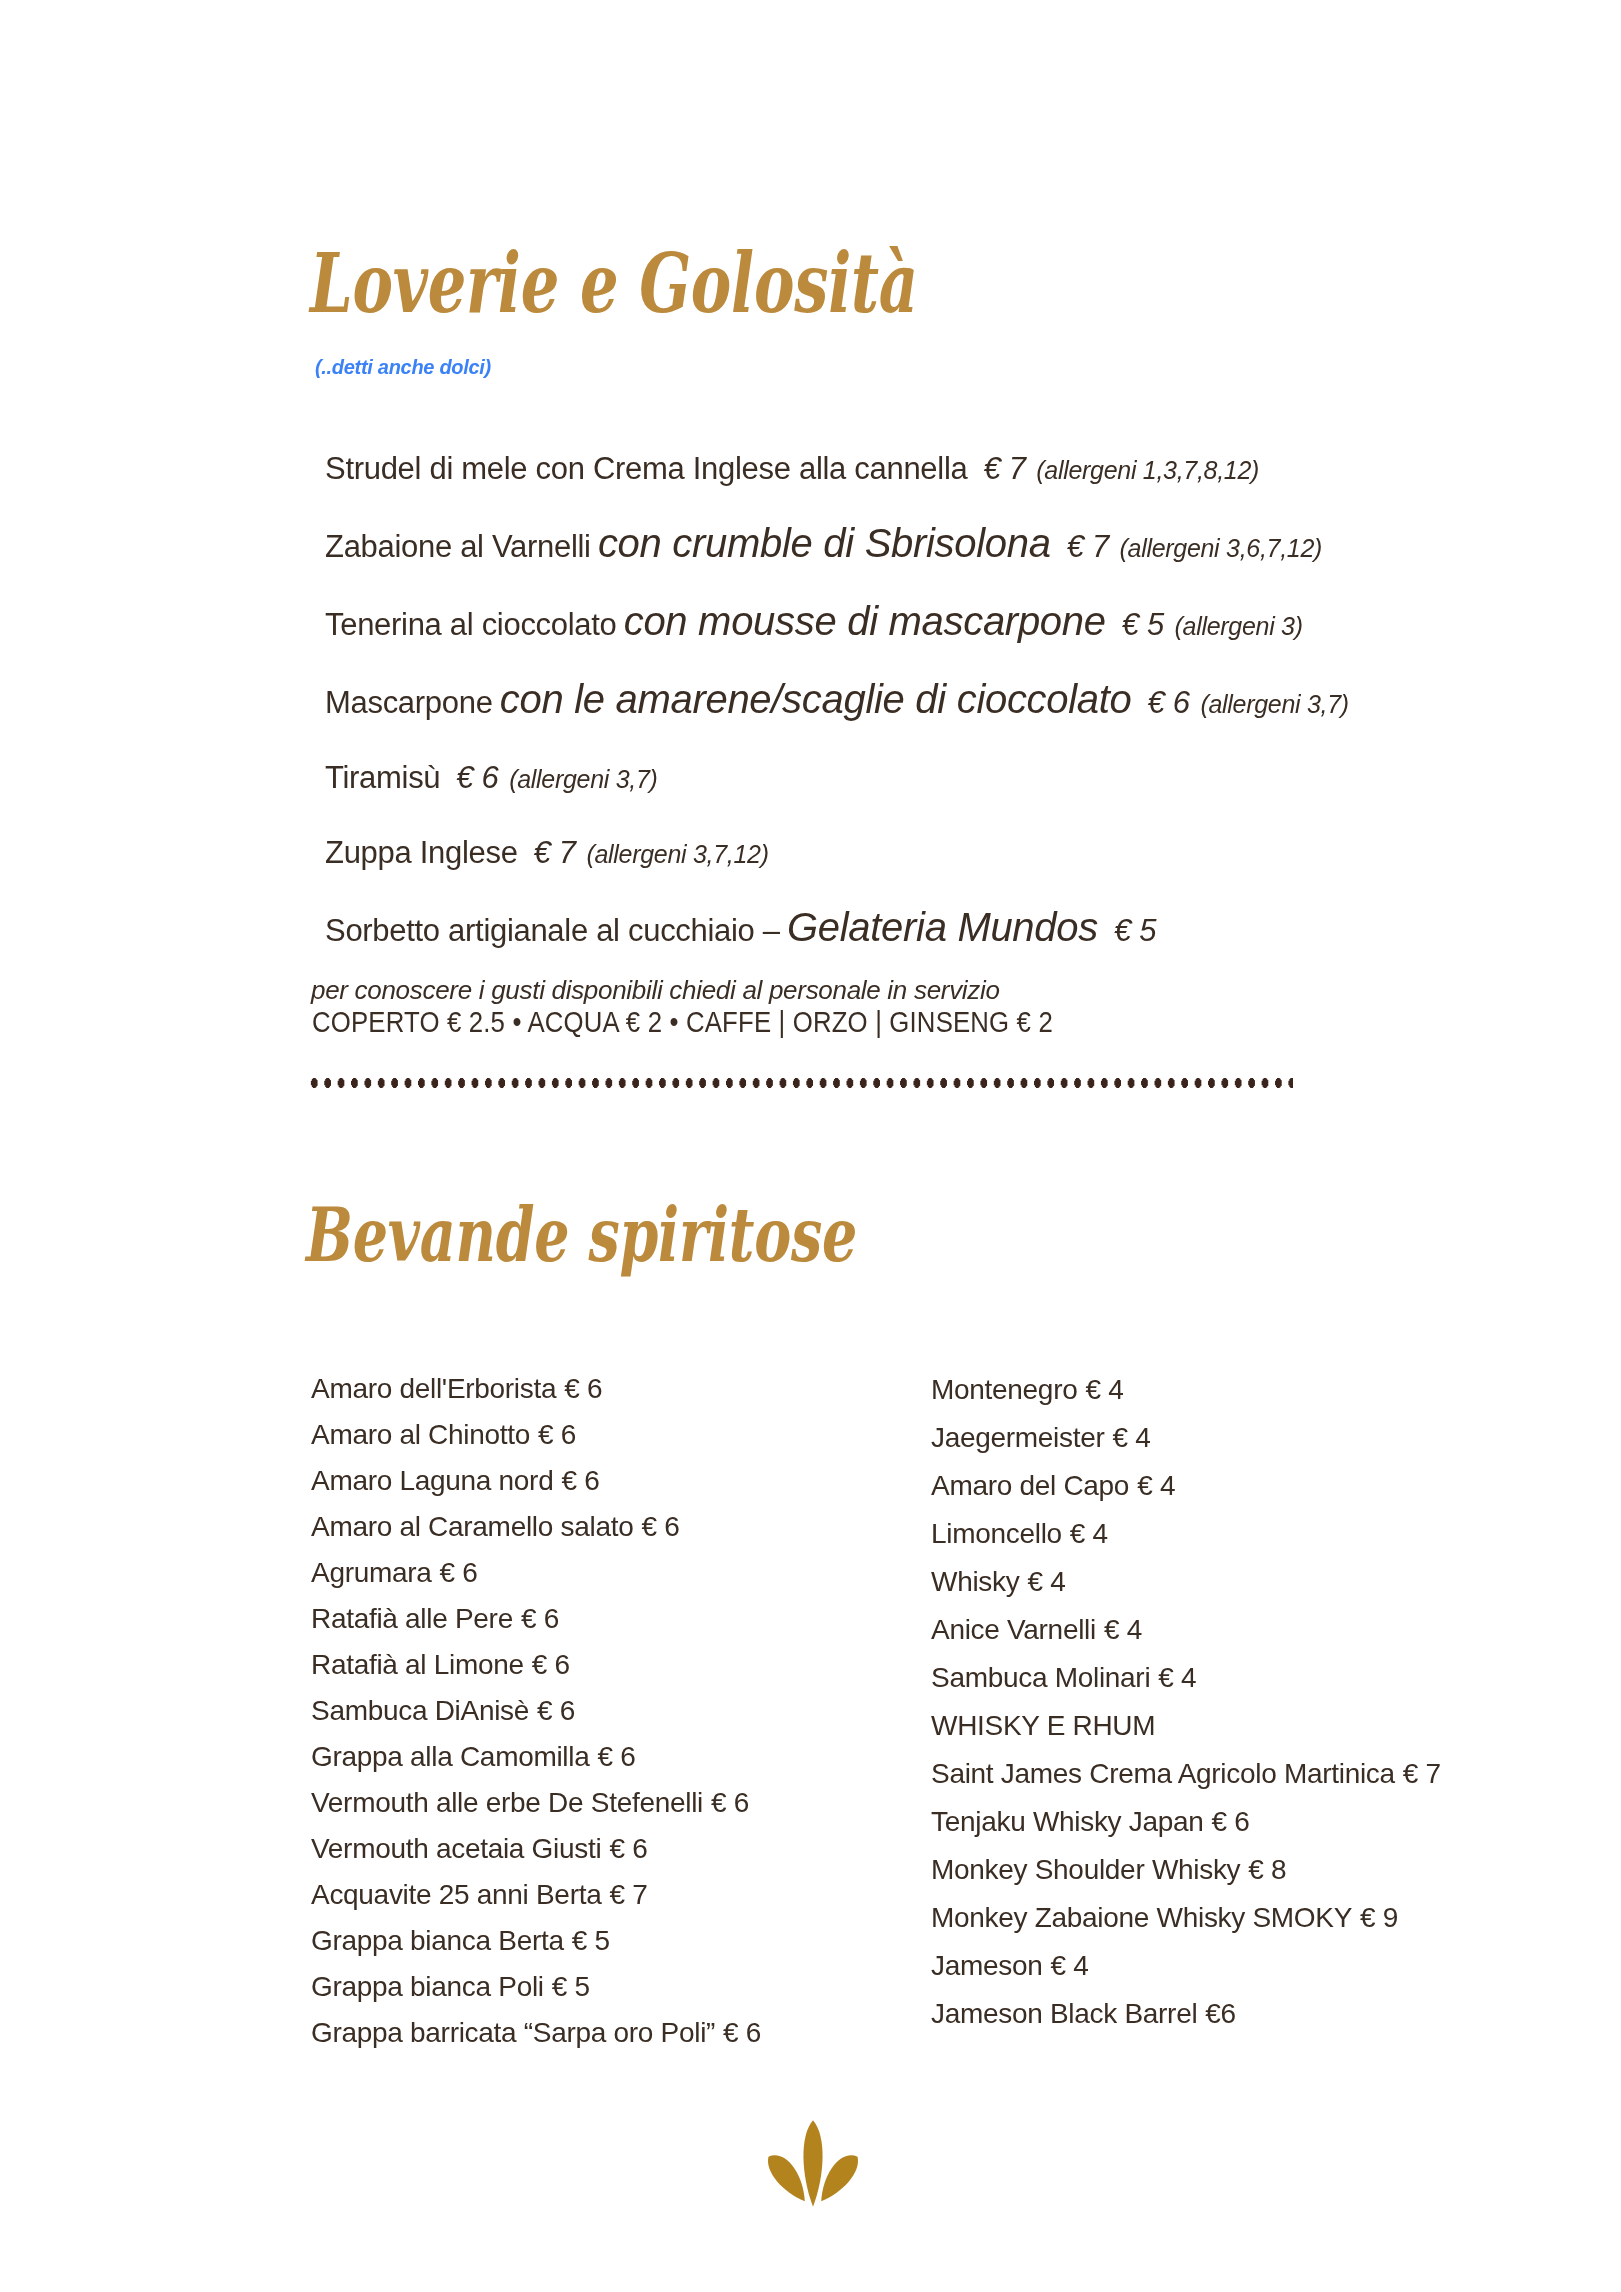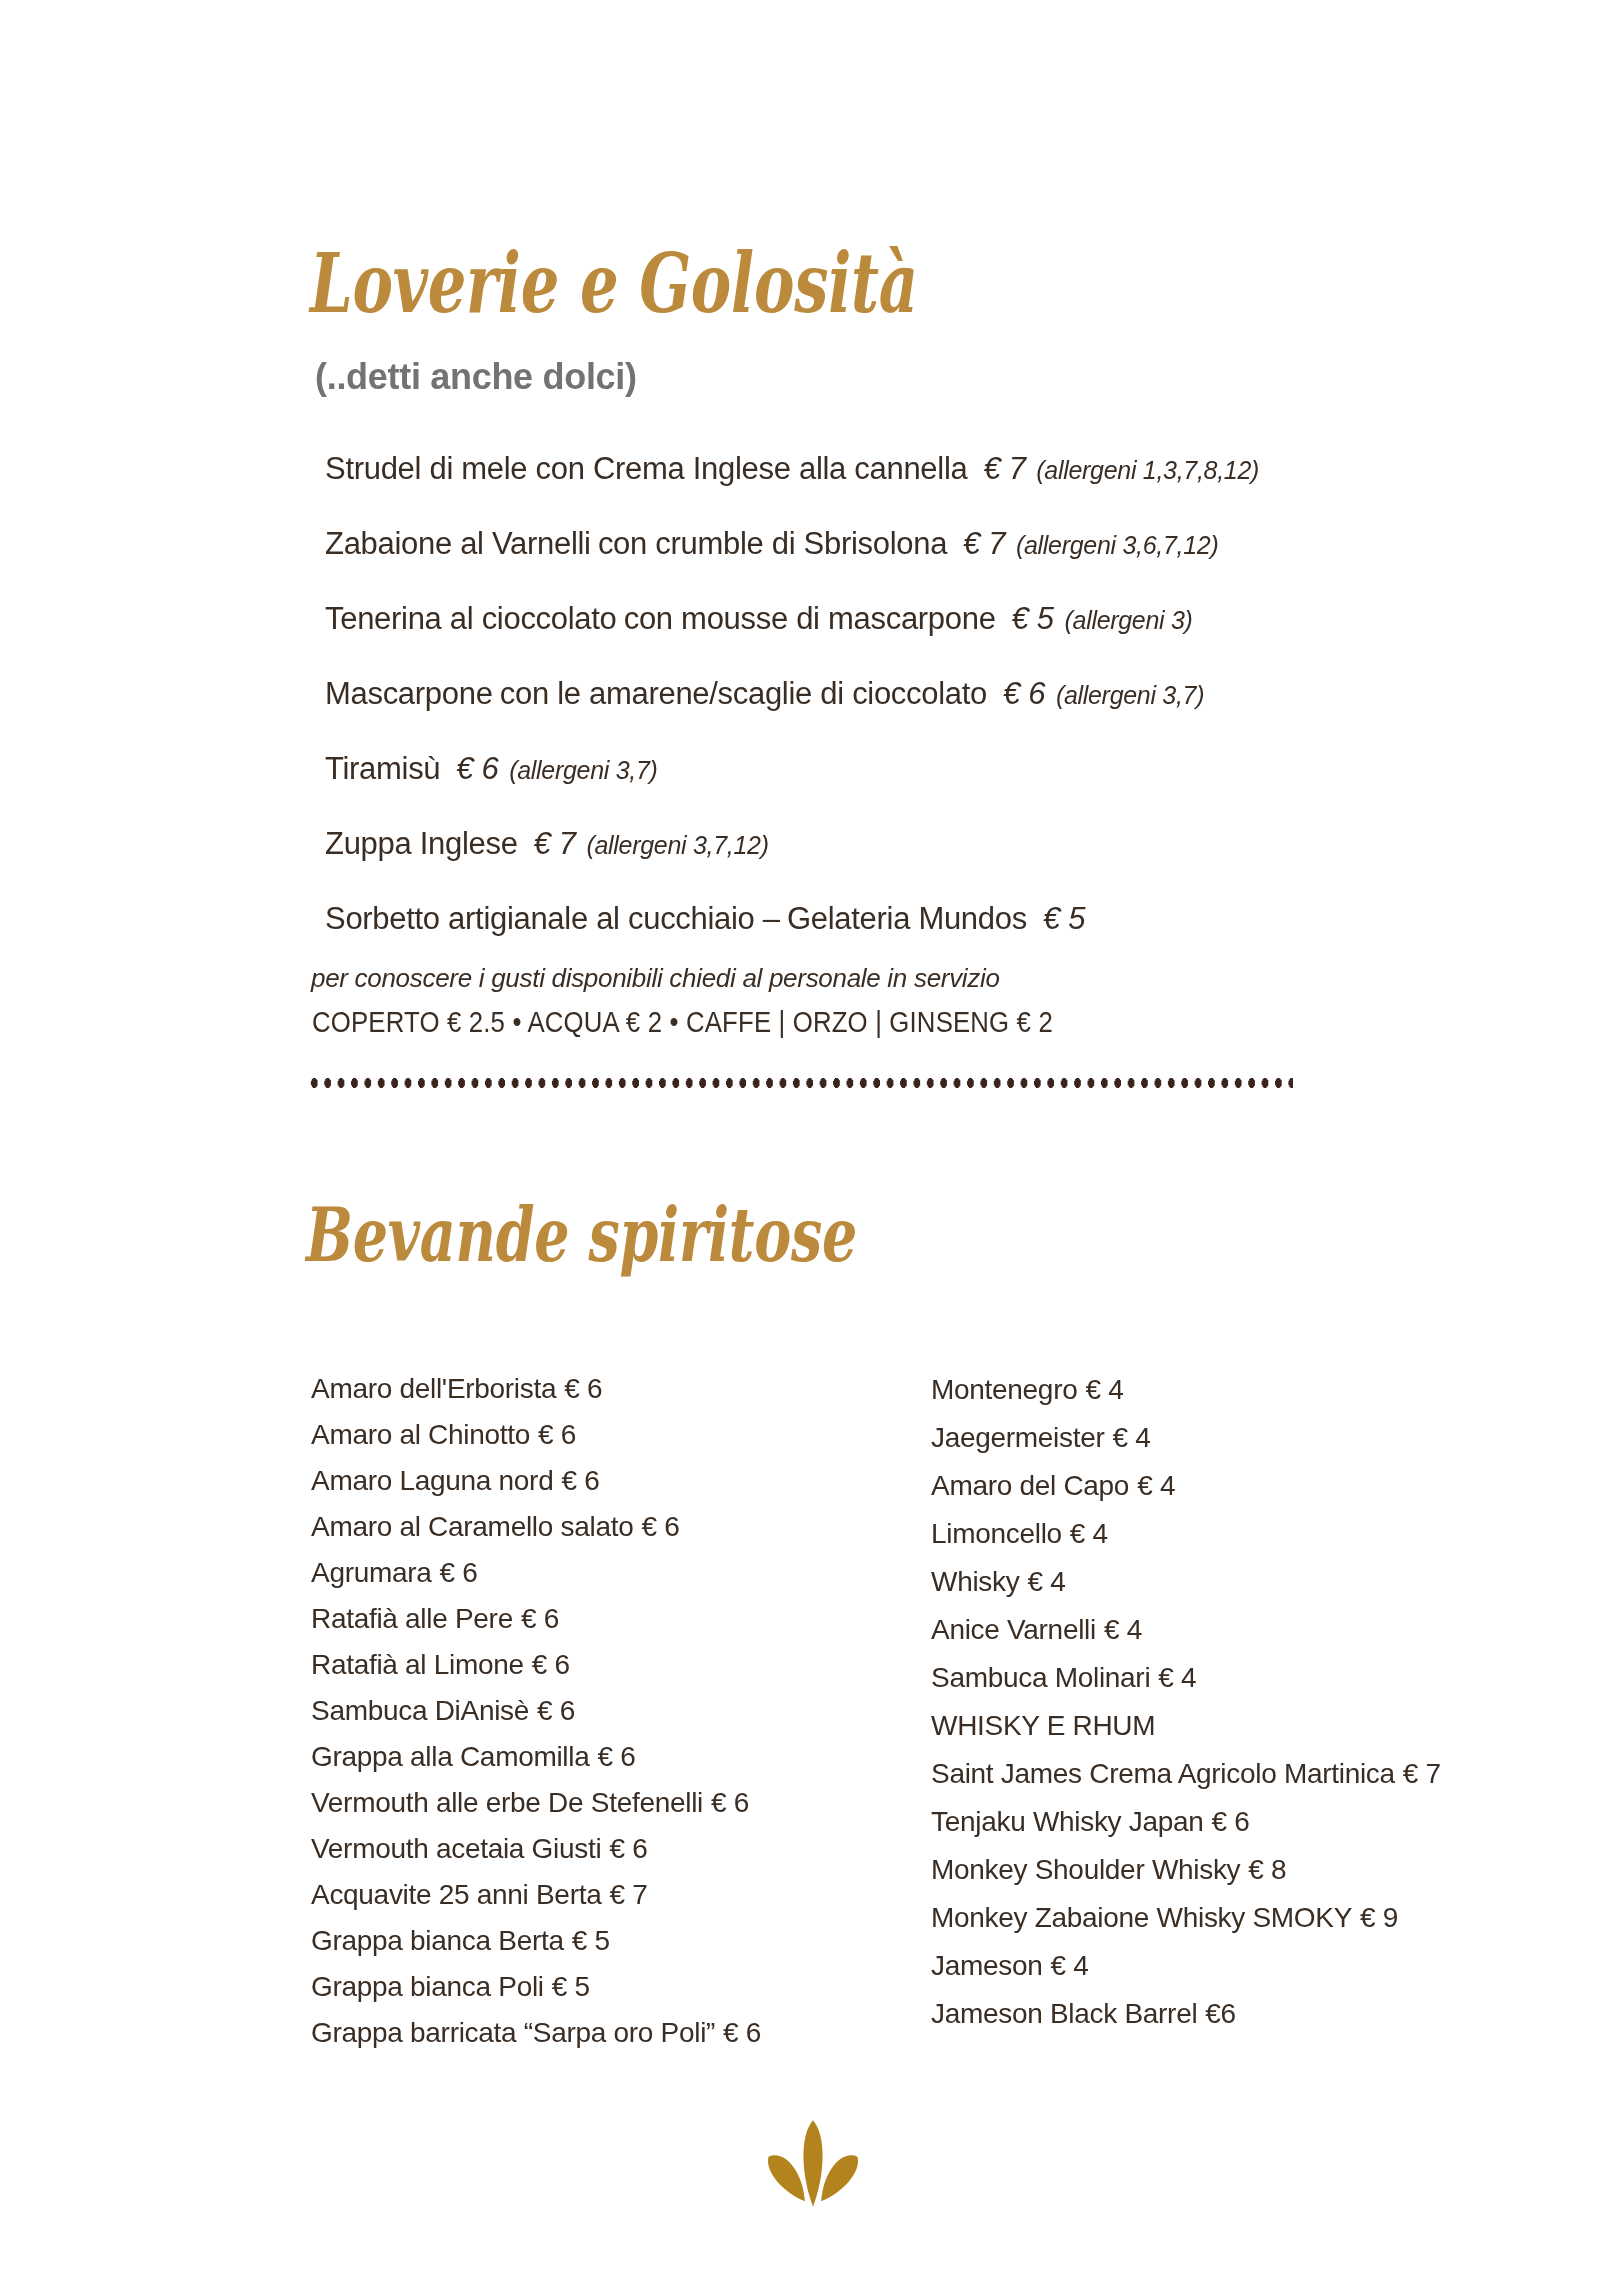--- a/index.html
+++ b/index.html
@@ -12,27 +12,27 @@
   .script-title{
     position:absolute;
     font-family:"DejaVu Serif",serif;font-style:italic;font-weight:700;
     color:#BC8A3C;white-space:nowrap;
     transform:scaleX(0.74);transform-origin:left center;
   }
   .title-desserts{left:310px;top:235px;font-size:82px;}
   .title-spirits{left:306px;top:1191px;font-size:75px;}
   
   .subtitle{
-    position:absolute;left:315px;top:356px;font-size:36px;
-    color:#737373;font-weight:700;
+    position:absolute;left:315px;top:356px;font-size:20px;font-style:italic;
+    color:#3b82f6;font-weight:700;
   }
   .dessert-list{position:absolute;left:311px;top:452px;width:1111px;}
   .dessert-item{line-height:33px;margin-bottom:36px;white-space:nowrap;margin-left:14px;}
   .d-name{font-size:31px;}
-  .d-desc{font-size:31px;margin-left:7.2px;}
+  .d-desc{font-size:40px;font-style:italic;margin-left:7.2px;}
   .d-price{font-size:31px;font-style:italic;margin-left:16px;}
   .d-allergens{font-size:25px;font-style:italic;margin-left:10.7px;}
   .dessert-note{
     font-size:26px;font-style:italic;margin-top:-14.3px;color:#3A2D24;
   }
   
   .info-line{
     position:absolute;left:312px;top:1005px;font-size:29.6px;white-space:nowrap;
     transform:scaleX(0.87);transform-origin:left center;letter-spacing:0.2px;
   }

